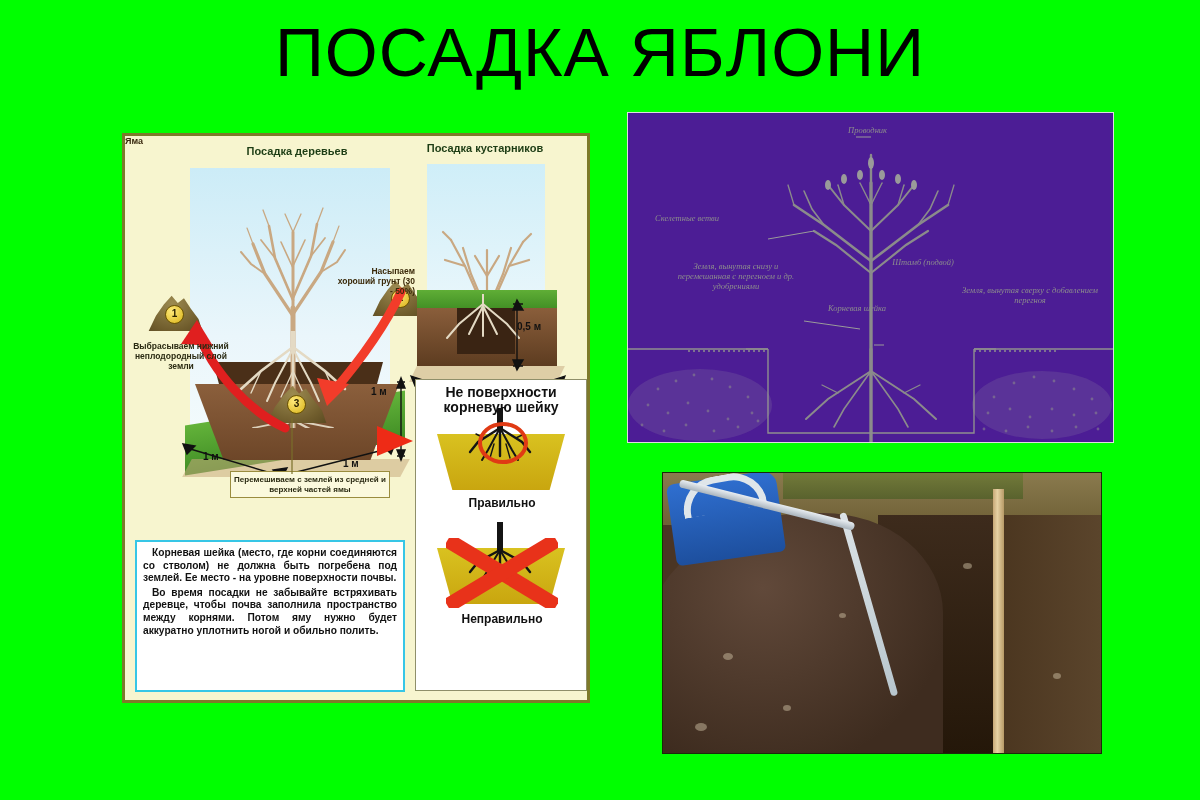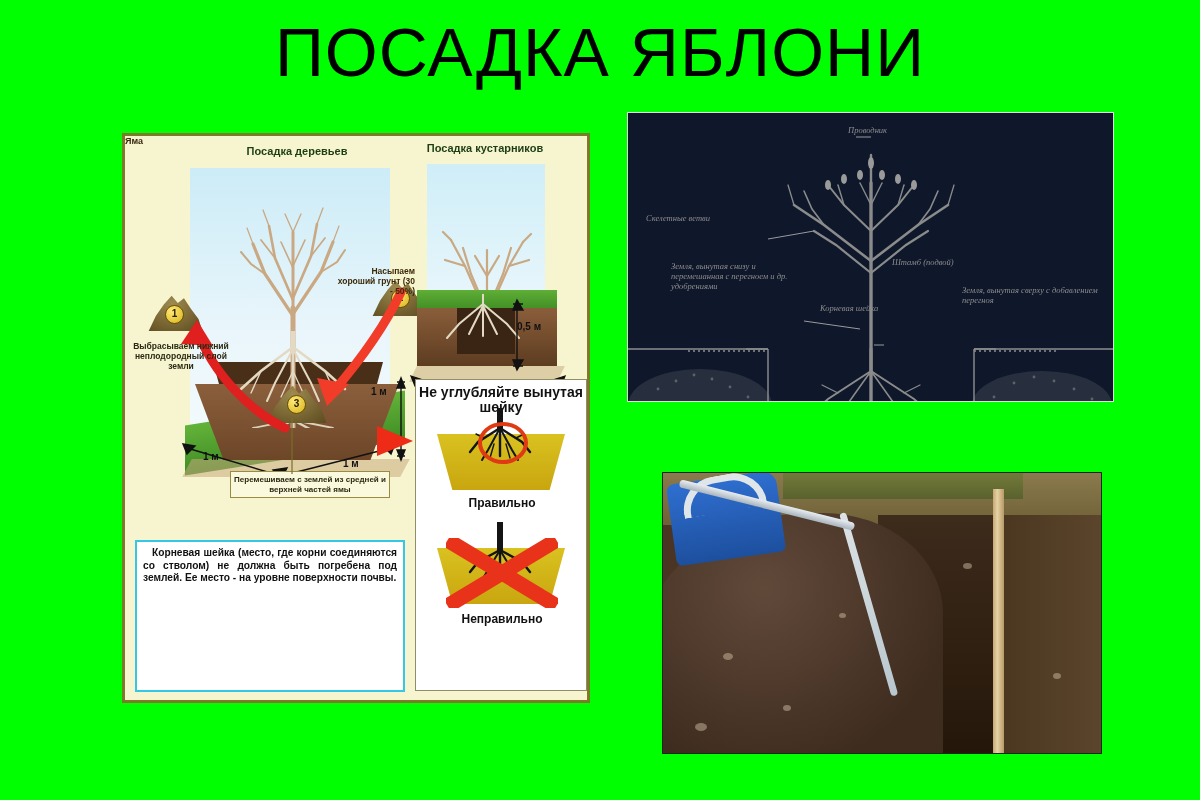--- a/index.html
+++ b/index.html
@@ -167,23 +167,24 @@
     border:2px solid #36c6e6;background:#fff;box-sizing:border-box;
     padding:5px 6px;
   }
   .textbox p{
     margin:0 0 2px;font-size:10.2px;line-height:12.6px;
     color:#111;font-weight:bold;text-align:justify;text-indent:9px;
   }
 
   
   .scan{
-    position:absolute;left:627px;top:112px;width:487px;height:290px;
-    background:#0f172a;border:1px solid #dedede;box-sizing:border-box;
+    position:absolute;left:627px;top:112px;width:487px;height:331px;
+    background:#4c1d95;border:1px solid #dedede;box-sizing:border-box;
     overflow:hidden;
+    text-align:center;
   }
   .scan .slabel{
     position:absolute;font-size:8.5px;line-height:10px;
     color:#8d8d8d;font-style:italic;font-family:"Liberation Serif",serif;
   }
 
   
   .photo{
     position:absolute;left:662px;top:472px;width:440px;height:282px;
     overflow:hidden;border:1px solid #1a2a0a;box-sizing:border-box;
@@ -405,21 +406,21 @@
       </g>
     </svg>
     <div class="dimtext d-04a">0,4 м</div>
     <div class="dimtext d-04b">0,4 м</div>
 
     <svg class="arrow-red" viewBox="0 0 36 30">
       <path d="M0 0 L36 15 L0 30 Z" fill="#ee2b16"></path>
     </svg>
 
     <div class="warn">
-      <h3>Не углубляйте вынутая шейку</h3>
+      <h3>Не поверхности корневую шейку</h3>
 
       <div class="pitbox" id="pitbox-a"></div>
       <svg class="root-ok" viewBox="0 0 64 56">
         <g stroke="#141414" fill="none" stroke-linecap="round">
           <path d="M32 0 L32 20" stroke-width="6"></path>
           <path d="M32 20 L10 34 L2 44" stroke-width="2.4"></path>
           <path d="M32 20 L54 34 L62 44" stroke-width="2.4"></path>
           <path d="M32 20 L32 48" stroke-width="2.4"></path>
           <path d="M32 20 L20 42 L14 52" stroke-width="2"></path>
           <path d="M32 20 L44 42 L50 52" stroke-width="2"></path>
@@ -447,20 +448,21 @@
         <g stroke="#e8321a" stroke-width="15" stroke-linecap="square">
           <path d="M8 6 L104 64"></path>
           <path d="M104 6 L8 64"></path>
         </g>
       </svg>
       <div class="cap cap-bad">Неправильно</div>
     </div>
 
     <div class="textbox">
       <p>Корневая шейка (место, где корни соединяются со стволом) не должна быть погребена под землей. Ее место - на уровне поверхности почвы.</p>
+      <p>Во время посадки не забывайте встряхивать деревце, чтобы почва заполнила пространство между корнями. Потом яму нужно будет аккуратно уплотнить ногой и обильно полить.</p>
     </div>
   </div>
 
   <div class="scan">
     <svg width="485" height="348" viewBox="0 0 485 348">
 
       <g stroke="#8b8b8b" fill="none" stroke-linecap="round">
         <path d="M243 330 L243 70" stroke-width="3.4"></path>
         <path d="M243 148 L196 112 L166 92" stroke-width="2.6"></path>
         <path d="M243 148 L290 112 L320 92" stroke-width="2.6"></path>

